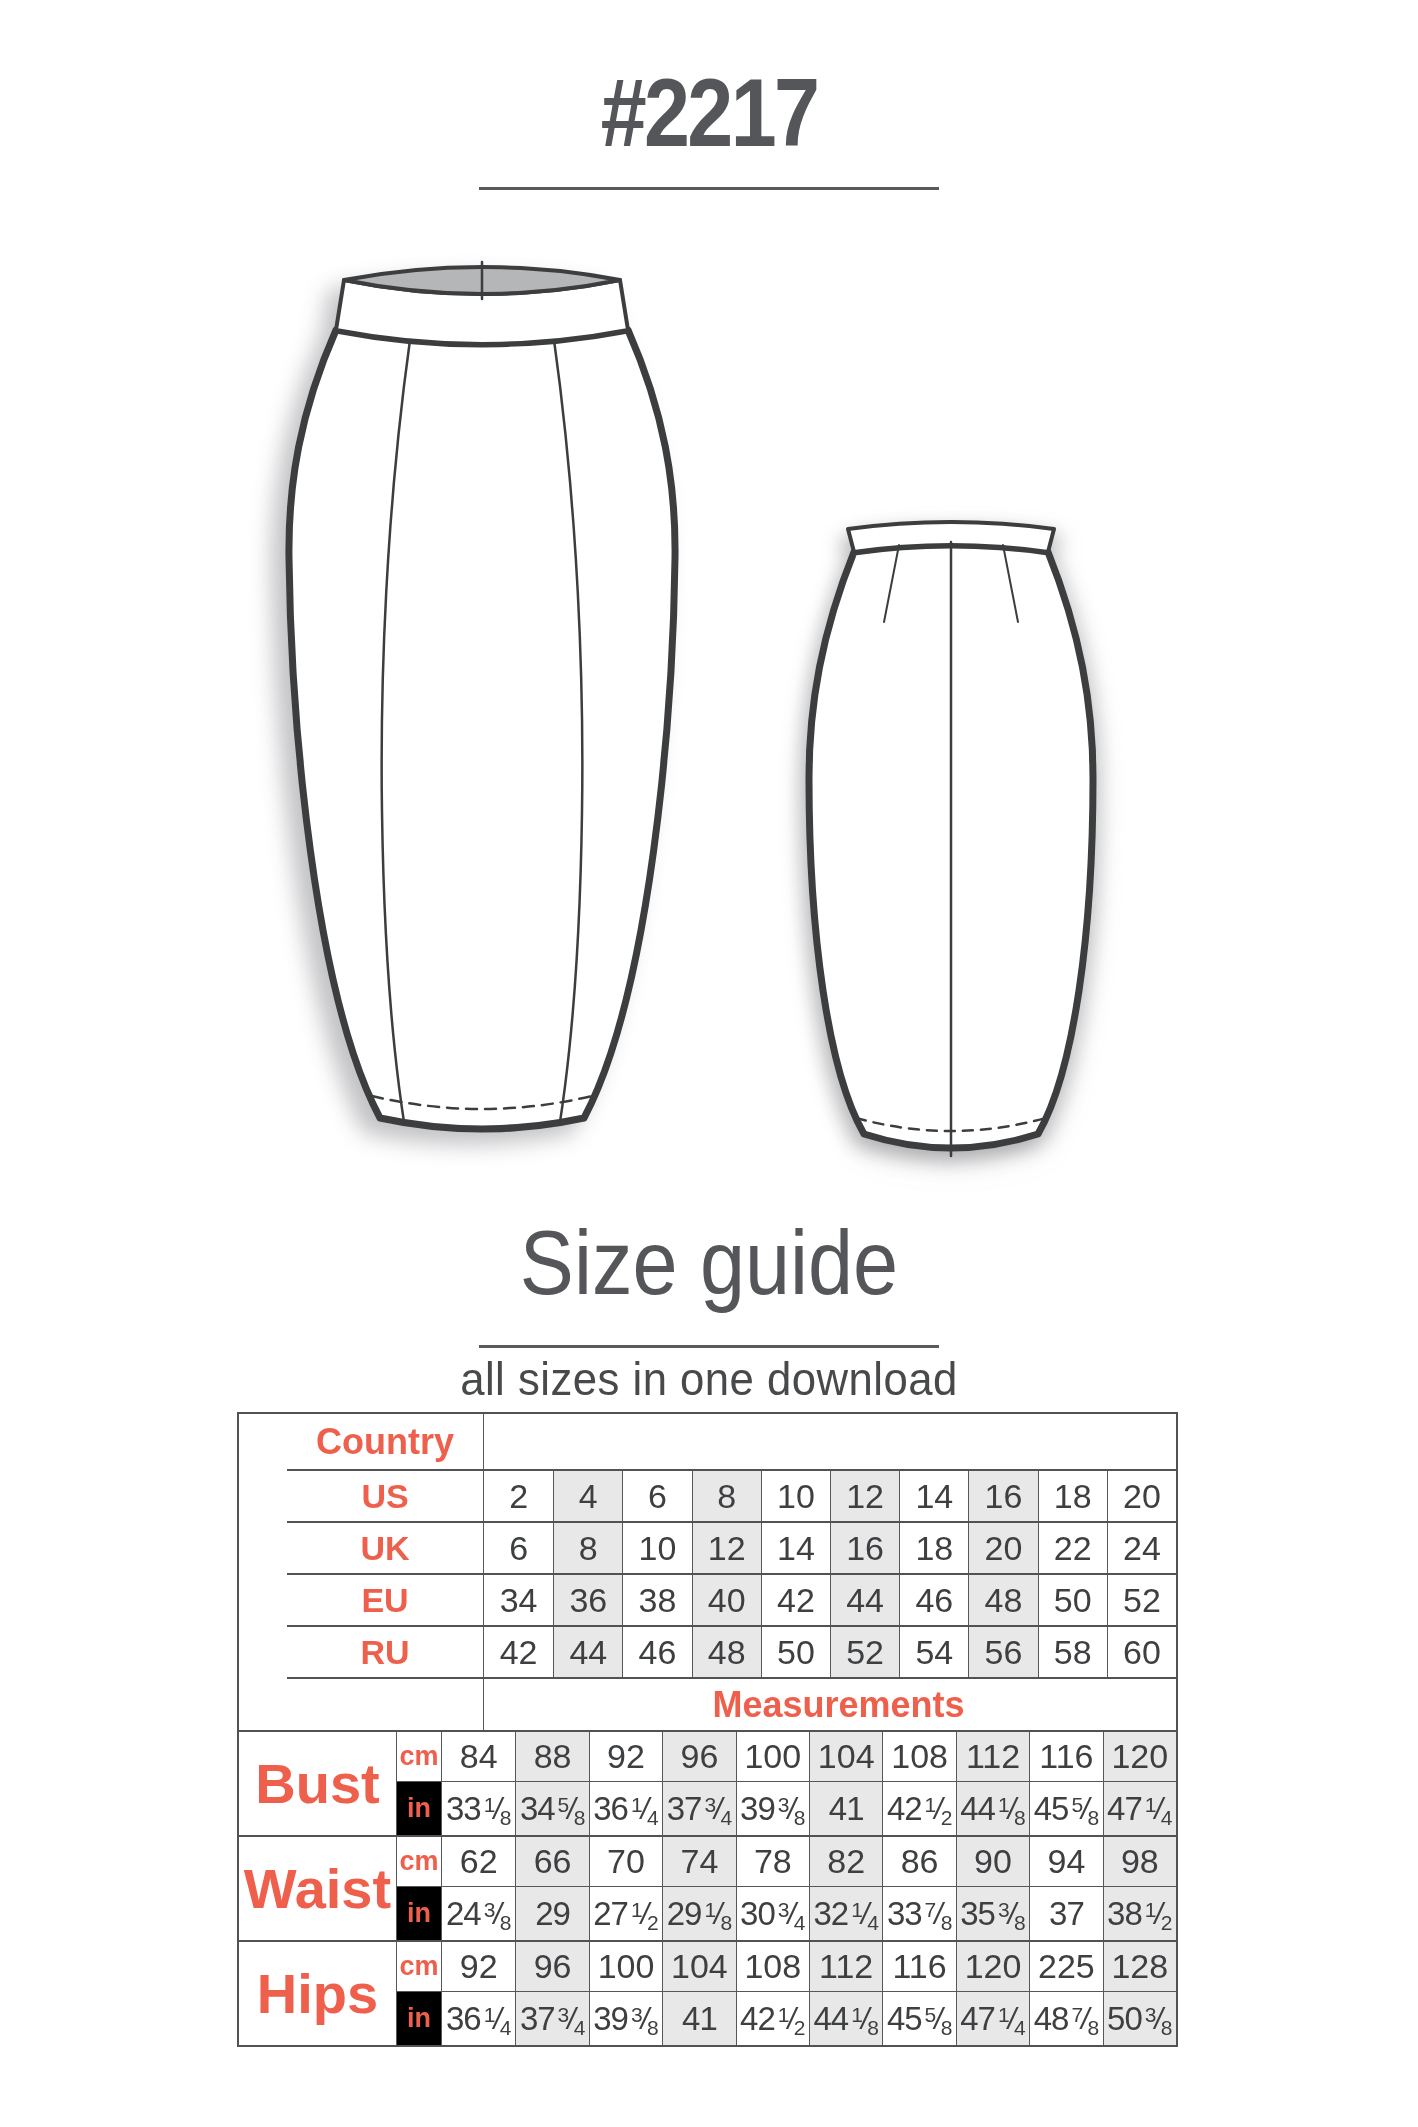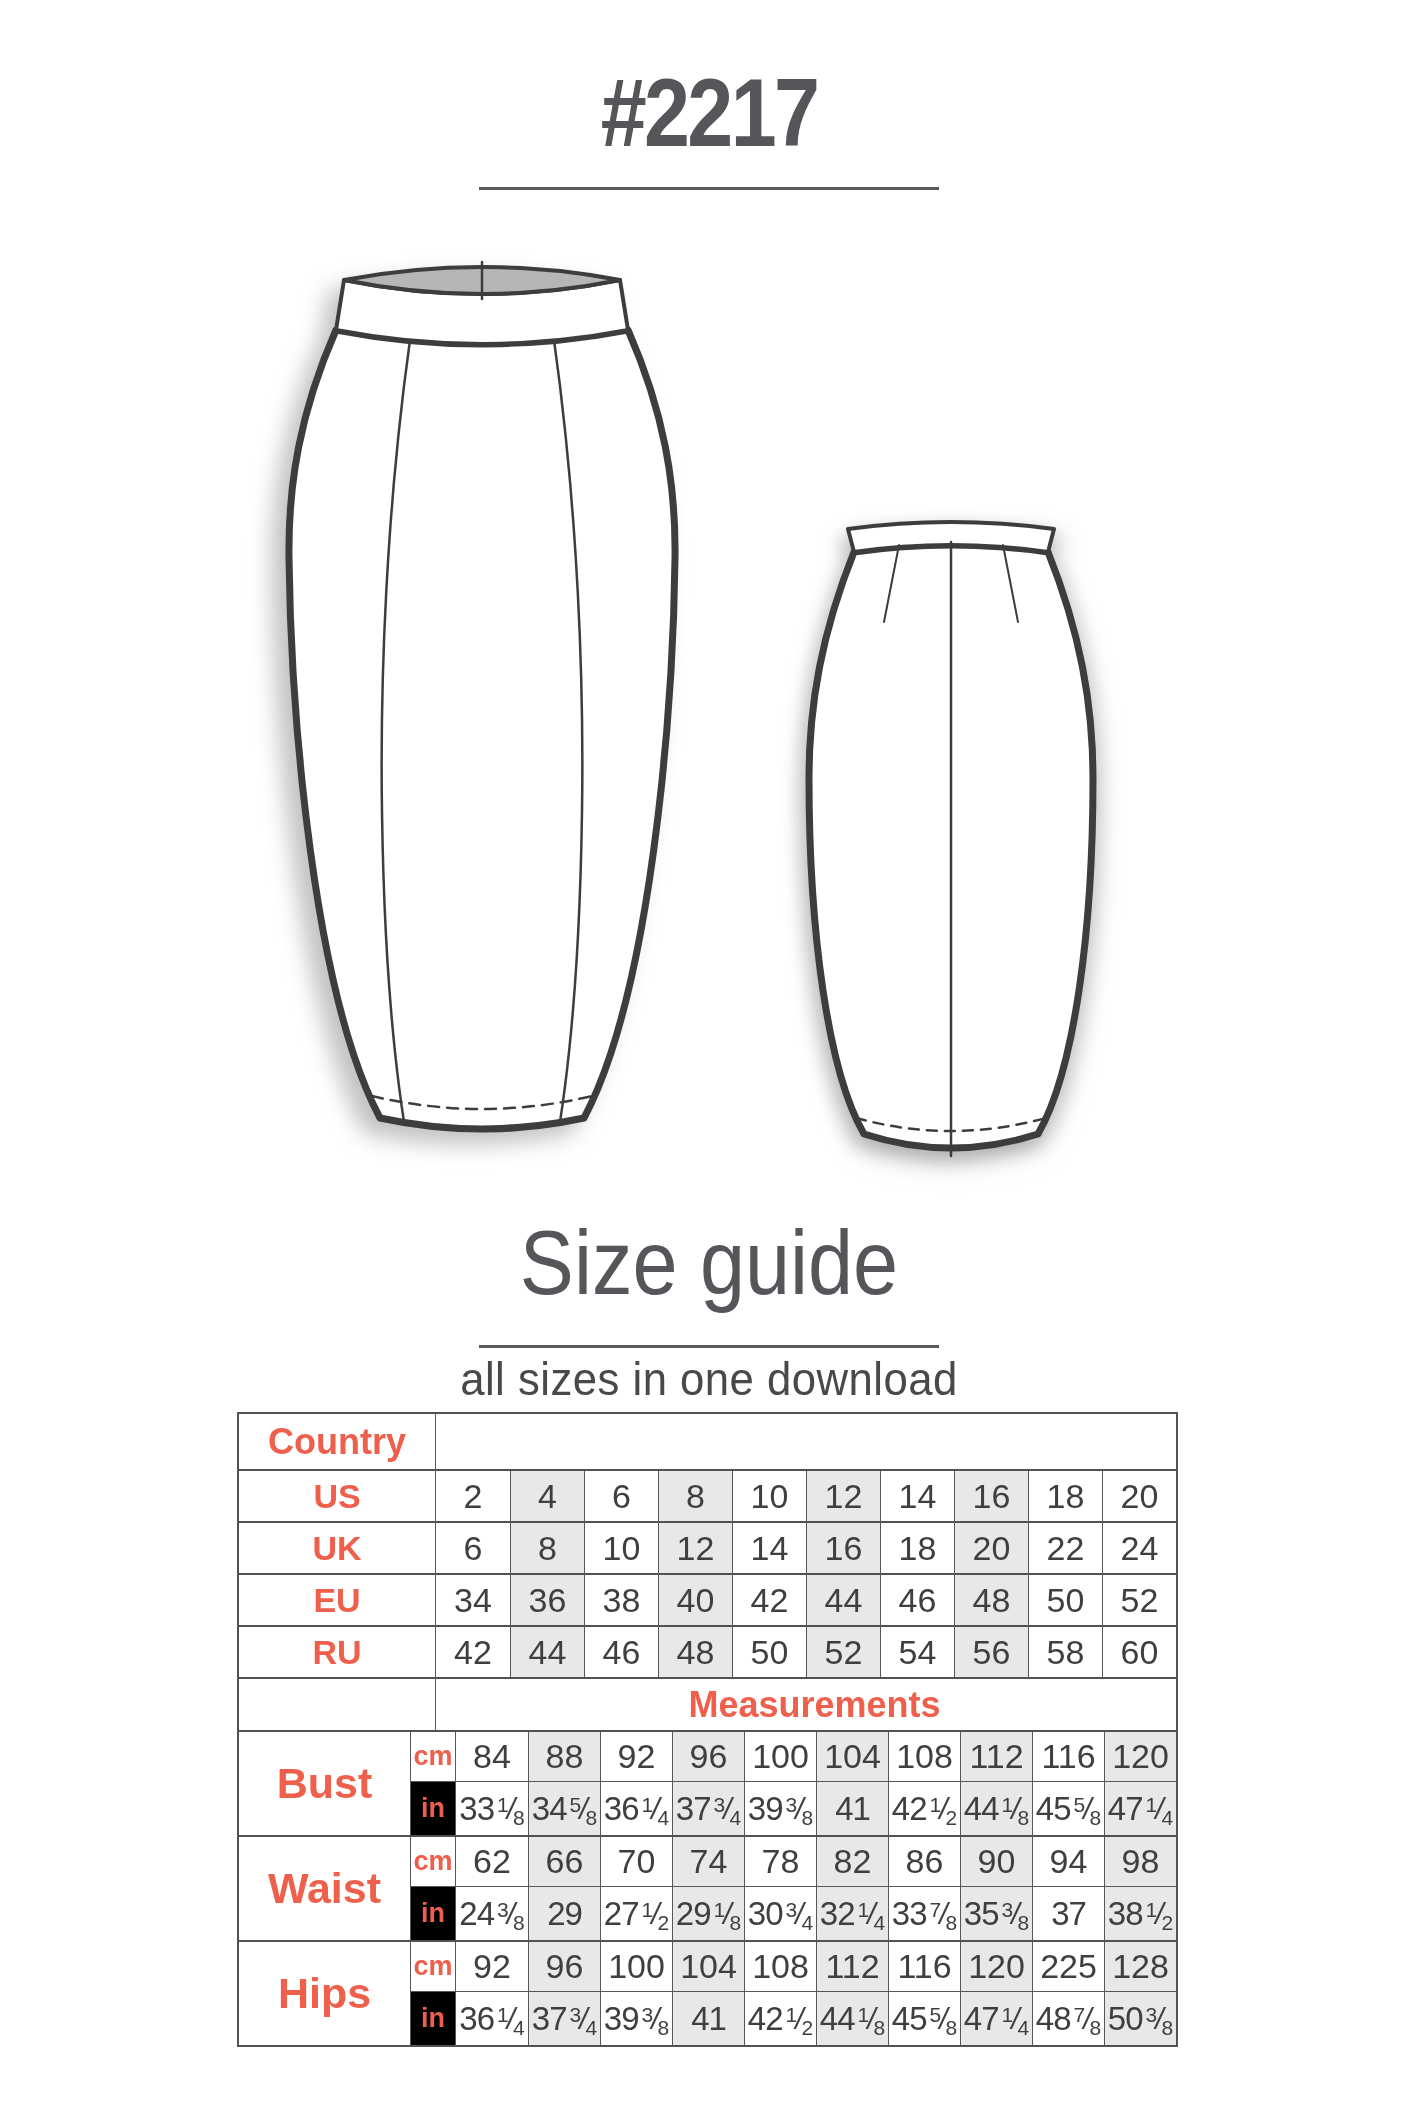--- a/index.html
+++ b/index.html
@@ -35,38 +35,38 @@
   .back-svg{position:absolute;left:798px;top:512px;
     filter:drop-shadow(-7px 10px 9px rgba(110,110,116,.38)) drop-shadow(8px 6px 9px rgba(110,110,116,.28));}
   
   .size-table{
     position:absolute;left:237px;top:1412px;width:941px;
     border:2.5px solid #515256;box-sizing:border-box;background:#fff;
     font-size:34px;color:#3e3f41;
   }
   .size-table *{box-sizing:border-box;}
   .size-table > * + *{border-top:2px solid #515256;}
-  .trow{display:flex;align-items:stretch;}
+  .trow{display:flex;align-items:stretch;margin-left:48px;}
   .thead{height:55px;}
   .mhead{height:53px;gap:17px;}
   .size{height:52px;}
   .cell,.clabel,.unit,.mlabel,.span10{
     display:flex;align-items:center;justify-content:center;
   }
   .clabel{width:197px;border-right:1.5px solid #56575b;}
   .mh-left{width:197px;border-right:1.5px solid #56575b;}
   .span10{flex:1;}
   .cells{flex:1;display:grid;grid-template-columns:repeat(10,1fr);}
   .cells .cell:not(:first-child){border-left:1.5px solid #56575b;}
   .cell.shade{background:#e8e8e9;}
   .red{color:#ee5f4c;font-weight:700;}
   .hdr{font-size:36px;}
   .num{font-weight:400;}
   .mgroup{display:flex;align-items:stretch;}
-  .mlabel{width:172px;border-right:1.5px solid #56575b;font-size:43px;}
+  .mlabel{width:158px;border-right:1.5px solid #56575b;font-size:56px;}
   .mright{flex:1;display:flex;flex-direction:column;}
   .mrow{display:flex;align-items:stretch;}
   .cmrow{height:49px;}
   .inrow{height:54px;border-top:1.5px solid #56575b;}
   .unit{width:45px;border-right:1.5px solid #56575b;font-size:27px;}
   .incell{background:#000000;}
   .inrow .cells{font-size:33px;letter-spacing:-1px;}
   .cell sup{font-size:21px;position:relative;top:-4px;margin-left:3px;letter-spacing:0;}
   .cell .sl{font-size:30px;font-style:italic;margin:0 -2px;letter-spacing:0;}
   .cell sub{font-size:21px;position:relative;top:9px;letter-spacing:0;}

